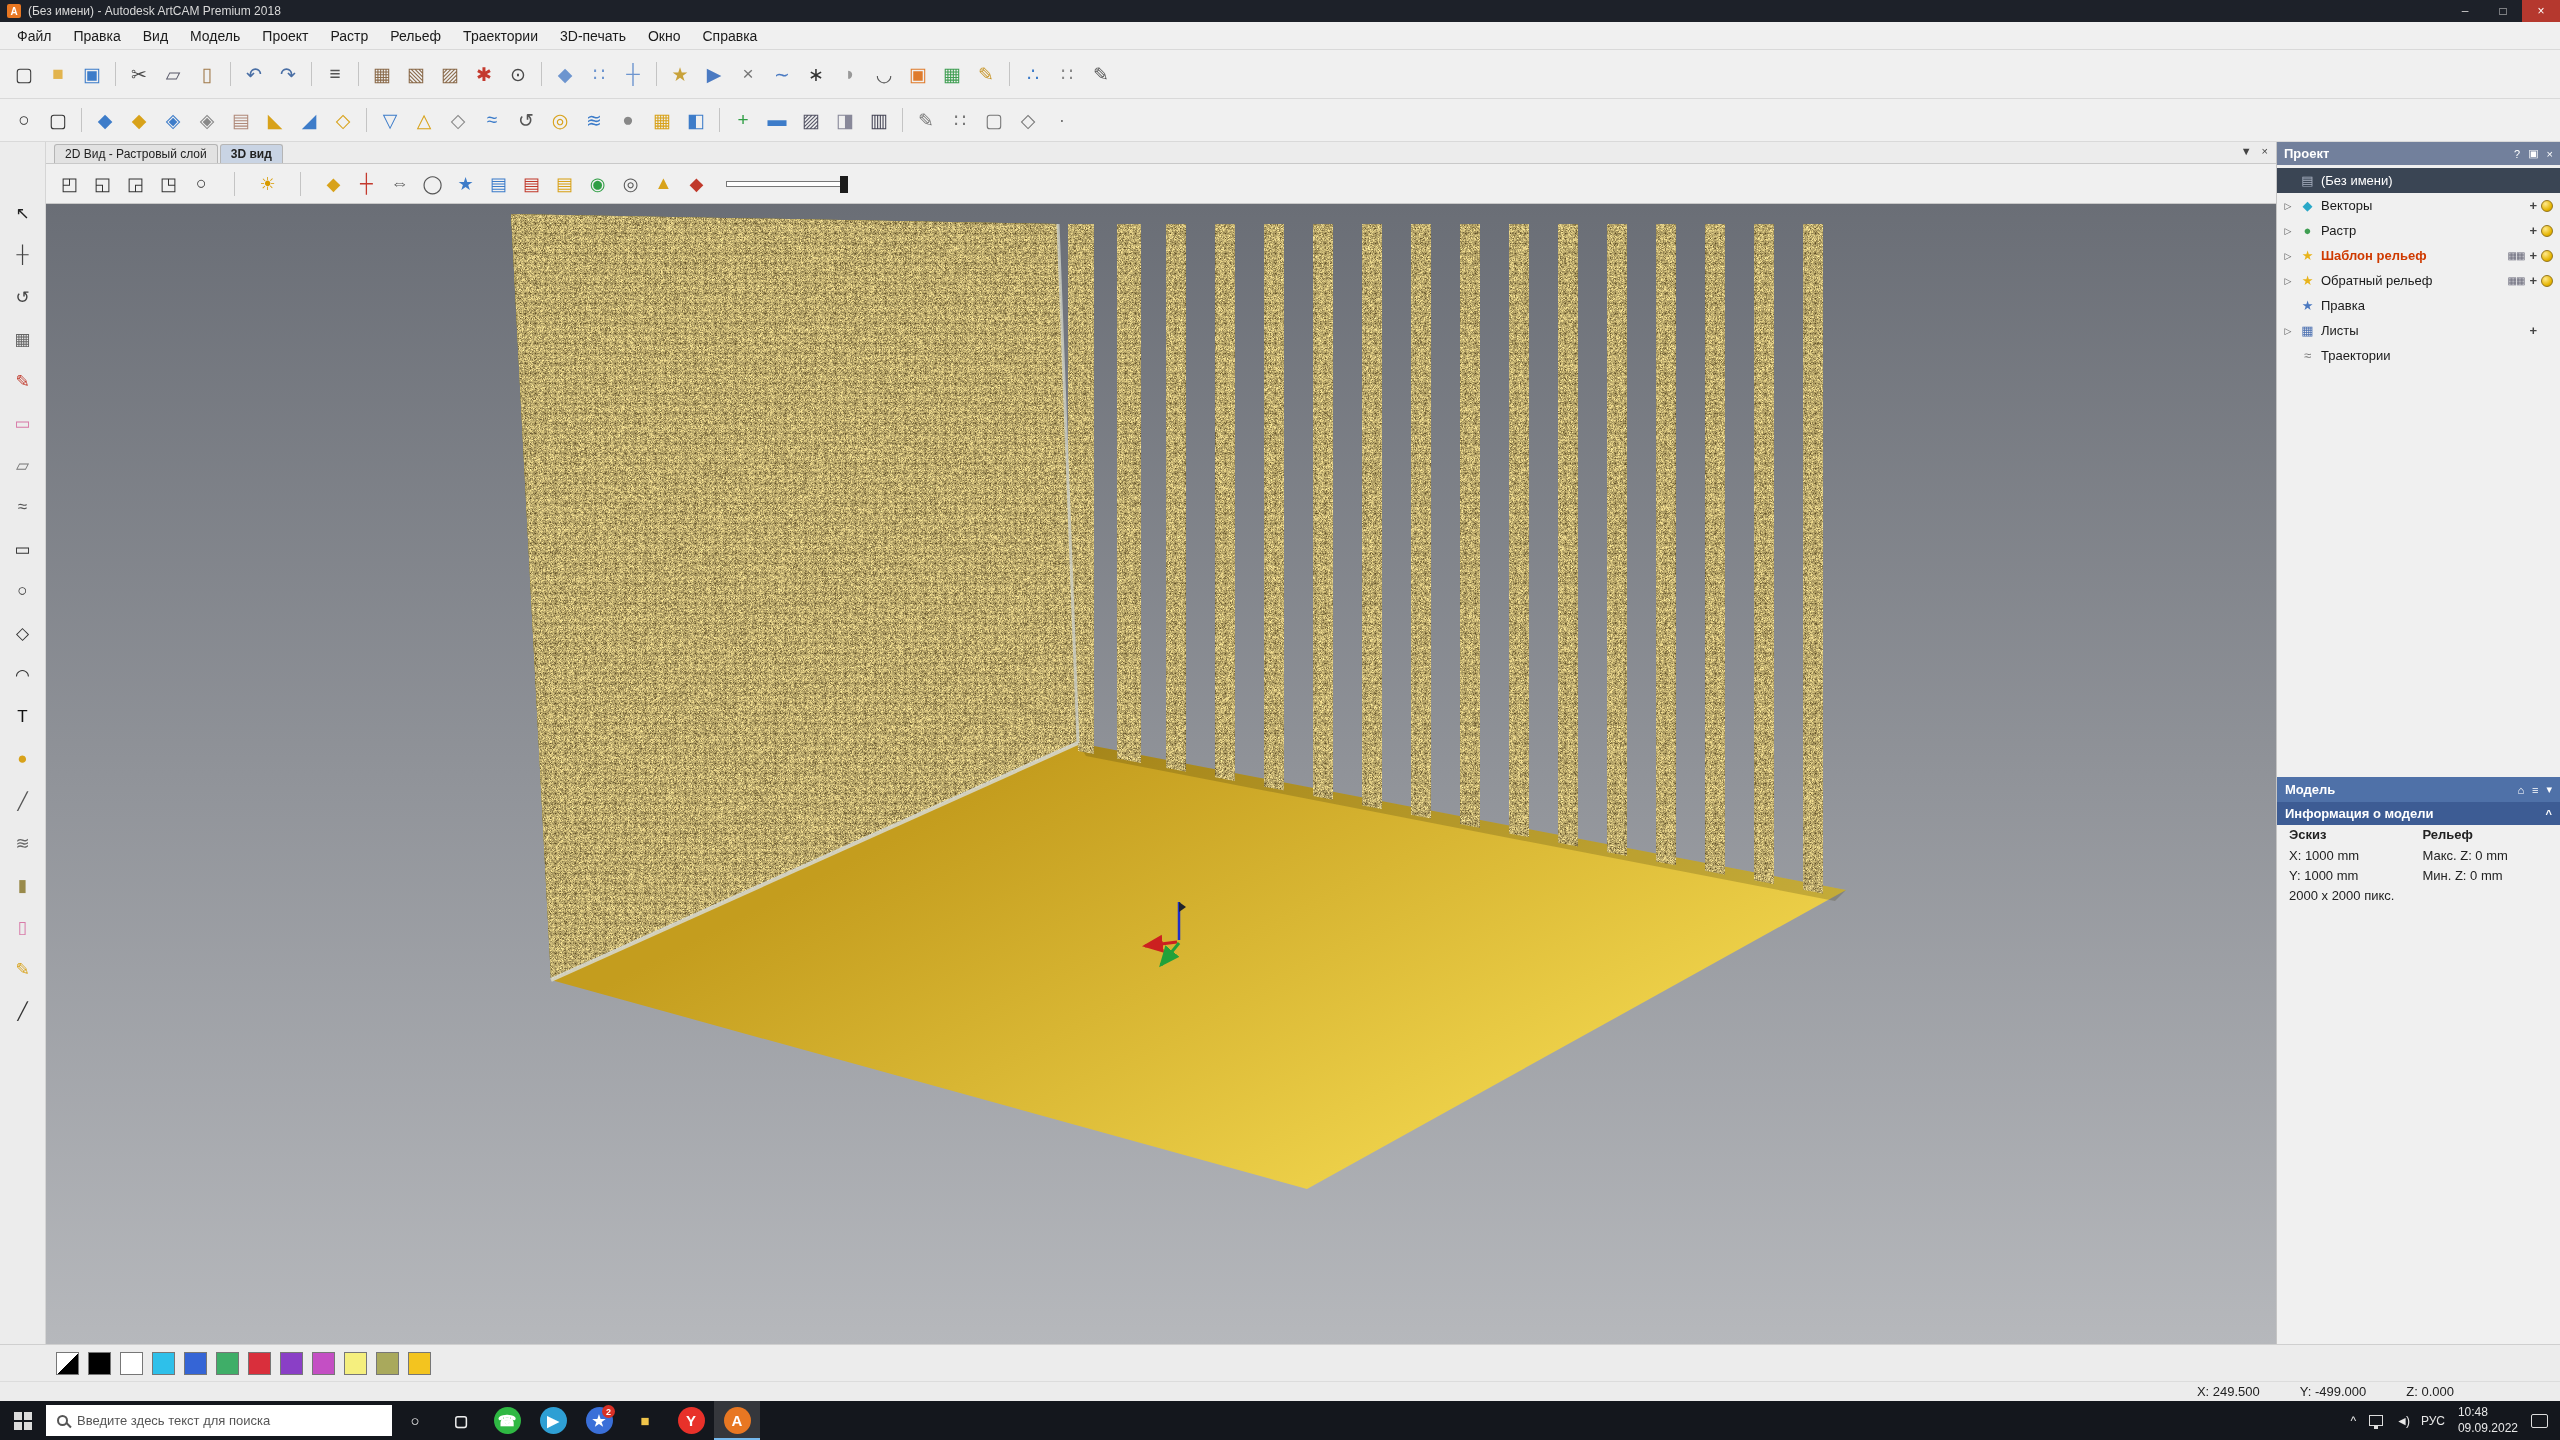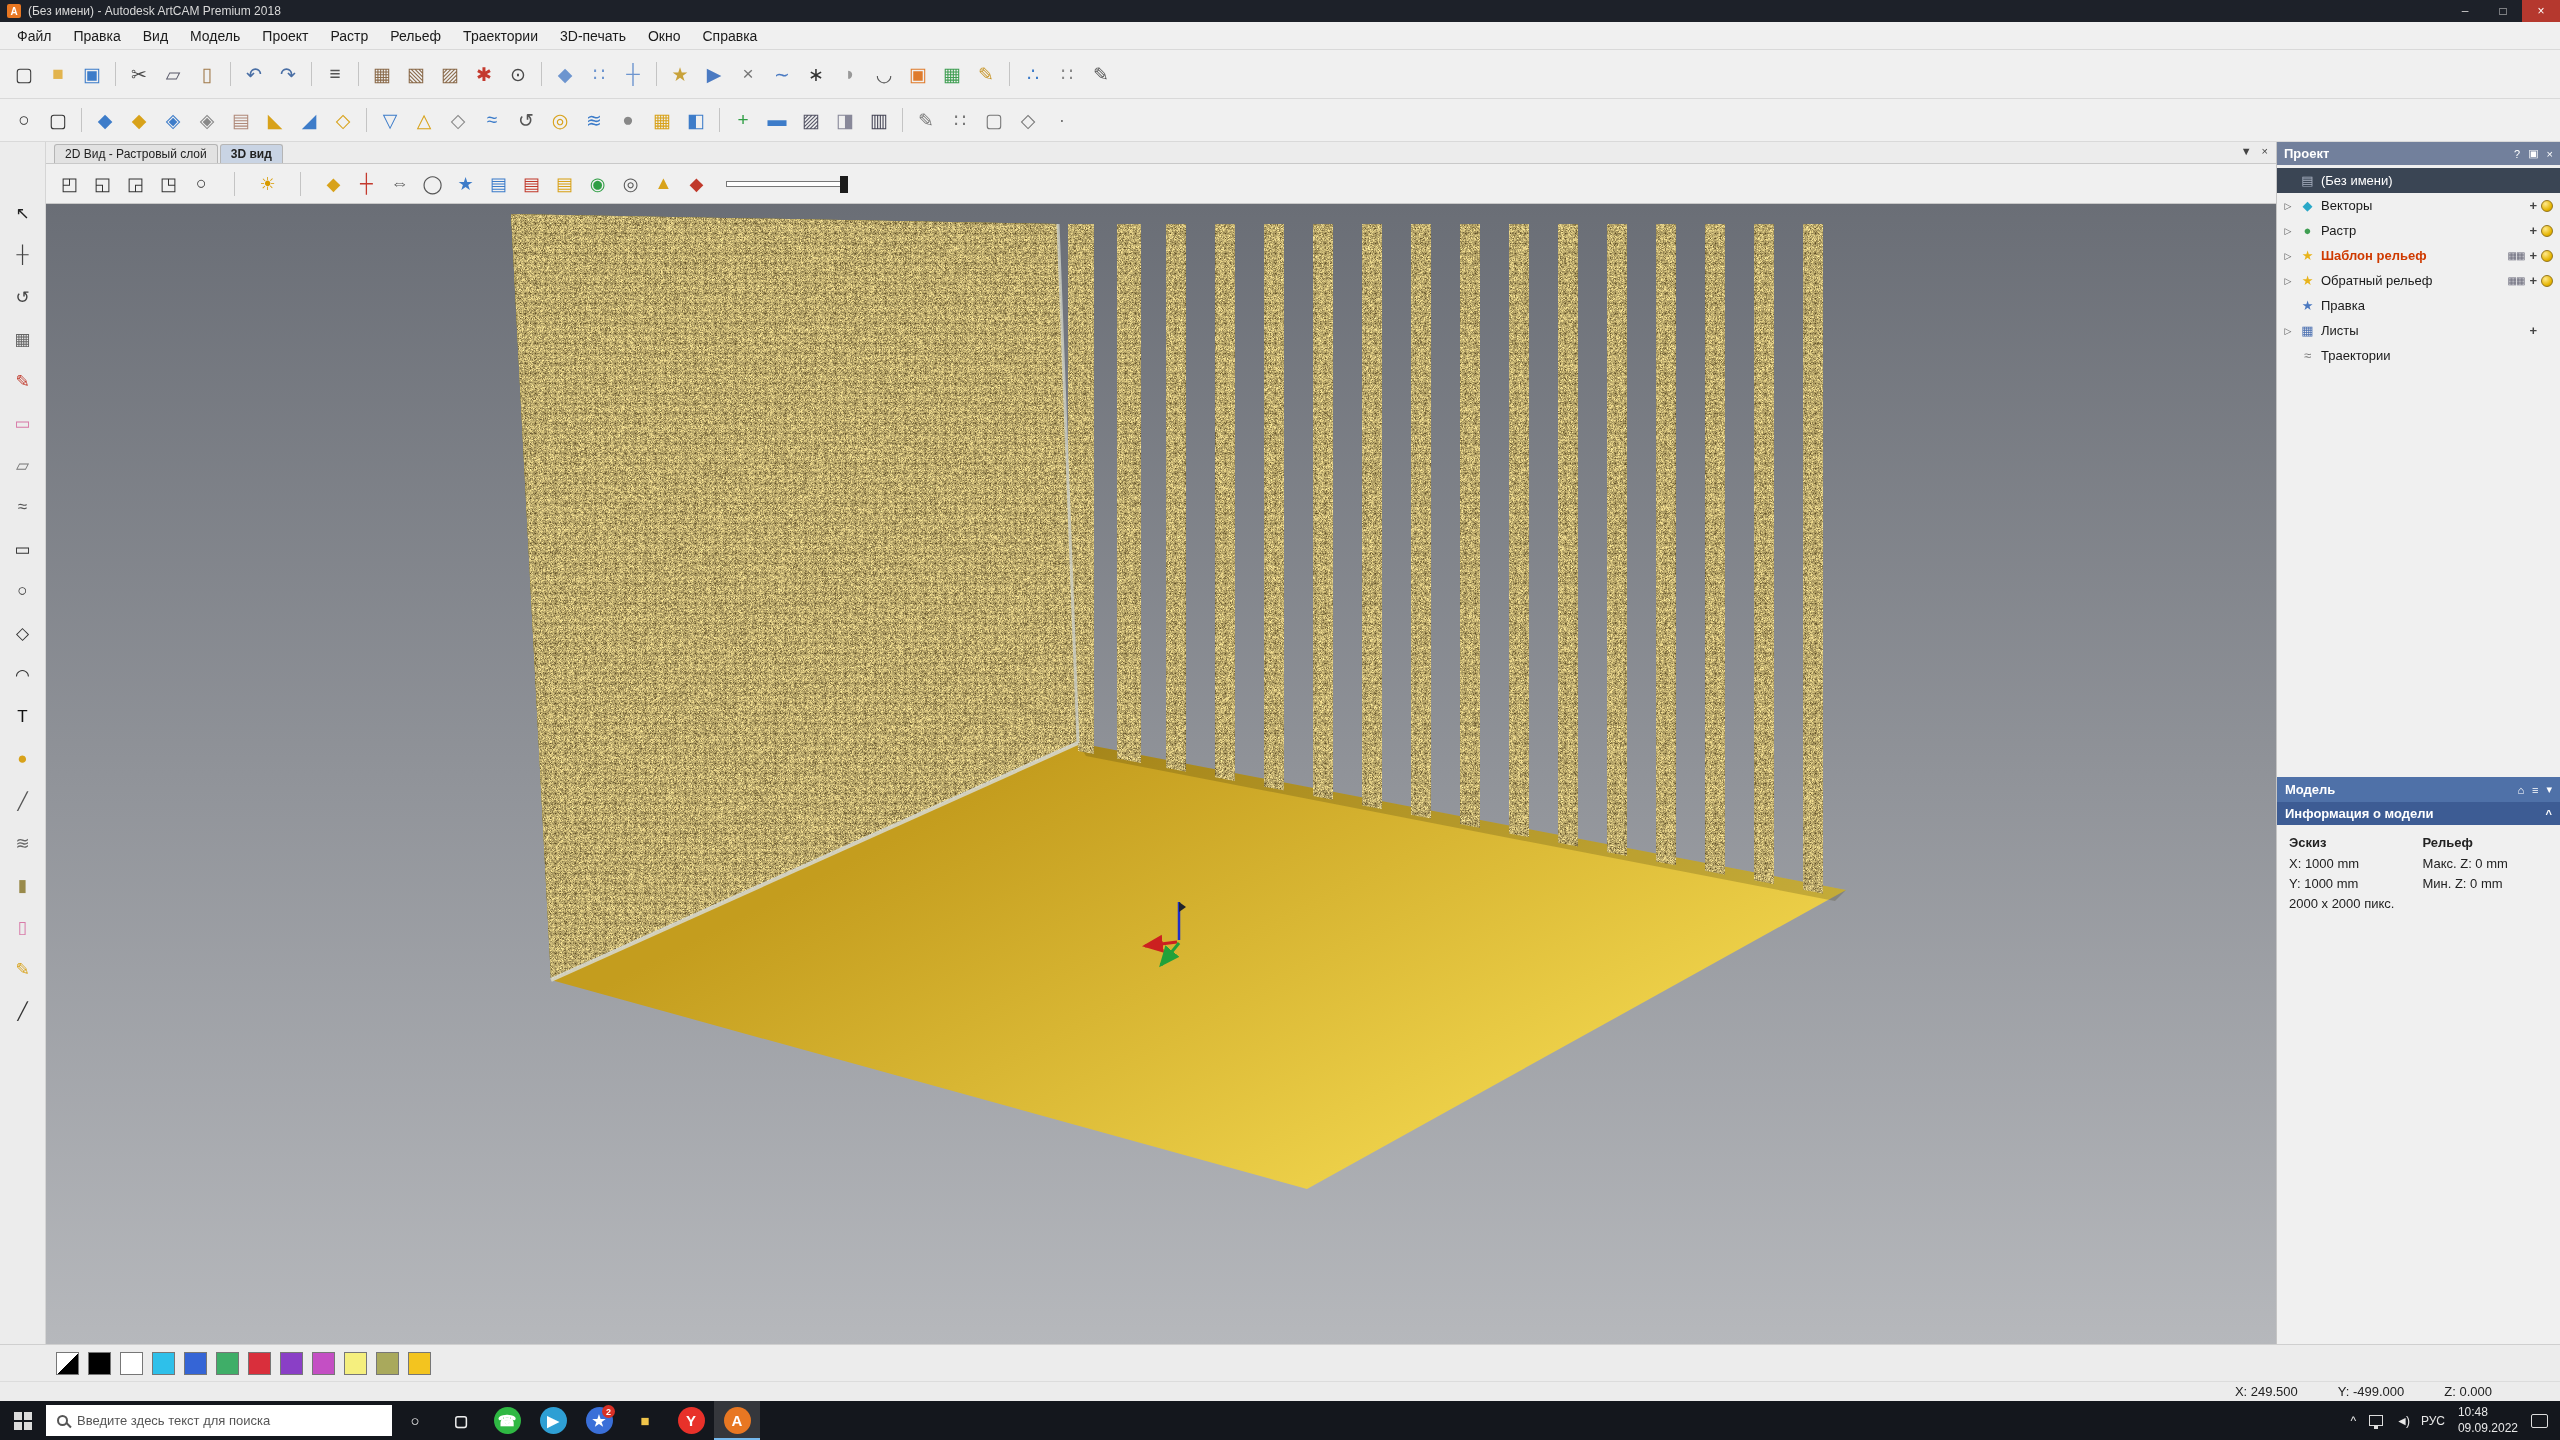--- a/index.html
+++ b/index.html
@@ -60,29 +60,29 @@
   .ticon{width:17px;text-align:center;font-size:13px}
   .t-extras{margin-left:auto;display:flex;align-items:center;gap:5px;padding-right:2px}
   .mini{font-size:10px;color:#667;letter-spacing:-1px}
   .mini.plus{font-size:13px;font-weight:bold;color:#444}
   .bulb{width:12px;height:12px;border-radius:50%;background:radial-gradient(circle at 35% 30%,#ffe98a,#e5b400 65%,#b88900);border:1px solid #96761a}
   .panel-fill1{height:406px}
   .panel-fill2{flex:1}
   .model-bar{height:25px;background:#4f71a8;color:#fff;font-weight:bold;display:flex;align-items:center;padding:0 8px;font-size:13px}
   .info-bar{height:23px;background:#3d5c94;color:#fff;display:flex;align-items:center;padding:0 8px;font-weight:bold;font-size:13px}
   .info-bar .chev{margin-left:auto;font-size:11px}
-  .info-body{display:flex;padding:10px 12px;gap:28px;color:#222}
+  .info-body{display:flex;padding:2px 12px;gap:28px;color:#222}
   .info-col .col-title{font-weight:bold;margin-bottom:4px}
   .info-line{line-height:1.55;white-space:nowrap}
 
   
   .palette-strip{height:37px;background:#ececec;border-top:1px solid #cfcfcf;display:flex;align-items:center;gap:9px;padding-left:56px}
   .swatch{width:23px;height:23px;border:1px solid #777;background:var(--sw,#fff)}
   .swatch.checker{background:linear-gradient(135deg,#fff 50%,#000 50%)}
-  .status-strip{height:20px;background:#ececec;border-top:1px solid #dcdcdc;display:flex;align-items:center;justify-content:flex-end;padding-right:68px;gap:40px;font-size:13px;color:#222}
+  .status-strip{height:20px;background:#ececec;border-top:1px solid #dcdcdc;display:flex;align-items:center;justify-content:flex-end;padding-right:106px;gap:40px;font-size:13px;color:#222}
 
   
   .taskbar{height:39px;background:#14171d;display:flex;align-items:center;color:#e8e8e8}
   .start-btn{width:46px;height:100%;display:flex;align-items:center;justify-content:center}
   .win-logo{display:grid;grid-template-columns:8px 8px;grid-template-rows:8px 8px;gap:2px}
   .win-logo span{background:#dcdcdc}
   .search-box{width:346px;height:31px;background:#fff;display:flex;align-items:center;gap:9px;padding:0 11px}
   .search-ico{width:11px;height:11px;border:2px solid #555;border-radius:50%;position:relative;flex:none}
   .search-ico::after{content:"";position:absolute;width:7px;height:2px;background:#555;transform:rotate(45deg);right:-6px;bottom:-2px}
   .search-box input{border:none;outline:none;font-size:13px;color:#333;width:100%;font-family:"Liberation Sans",sans-serif;background:transparent}

